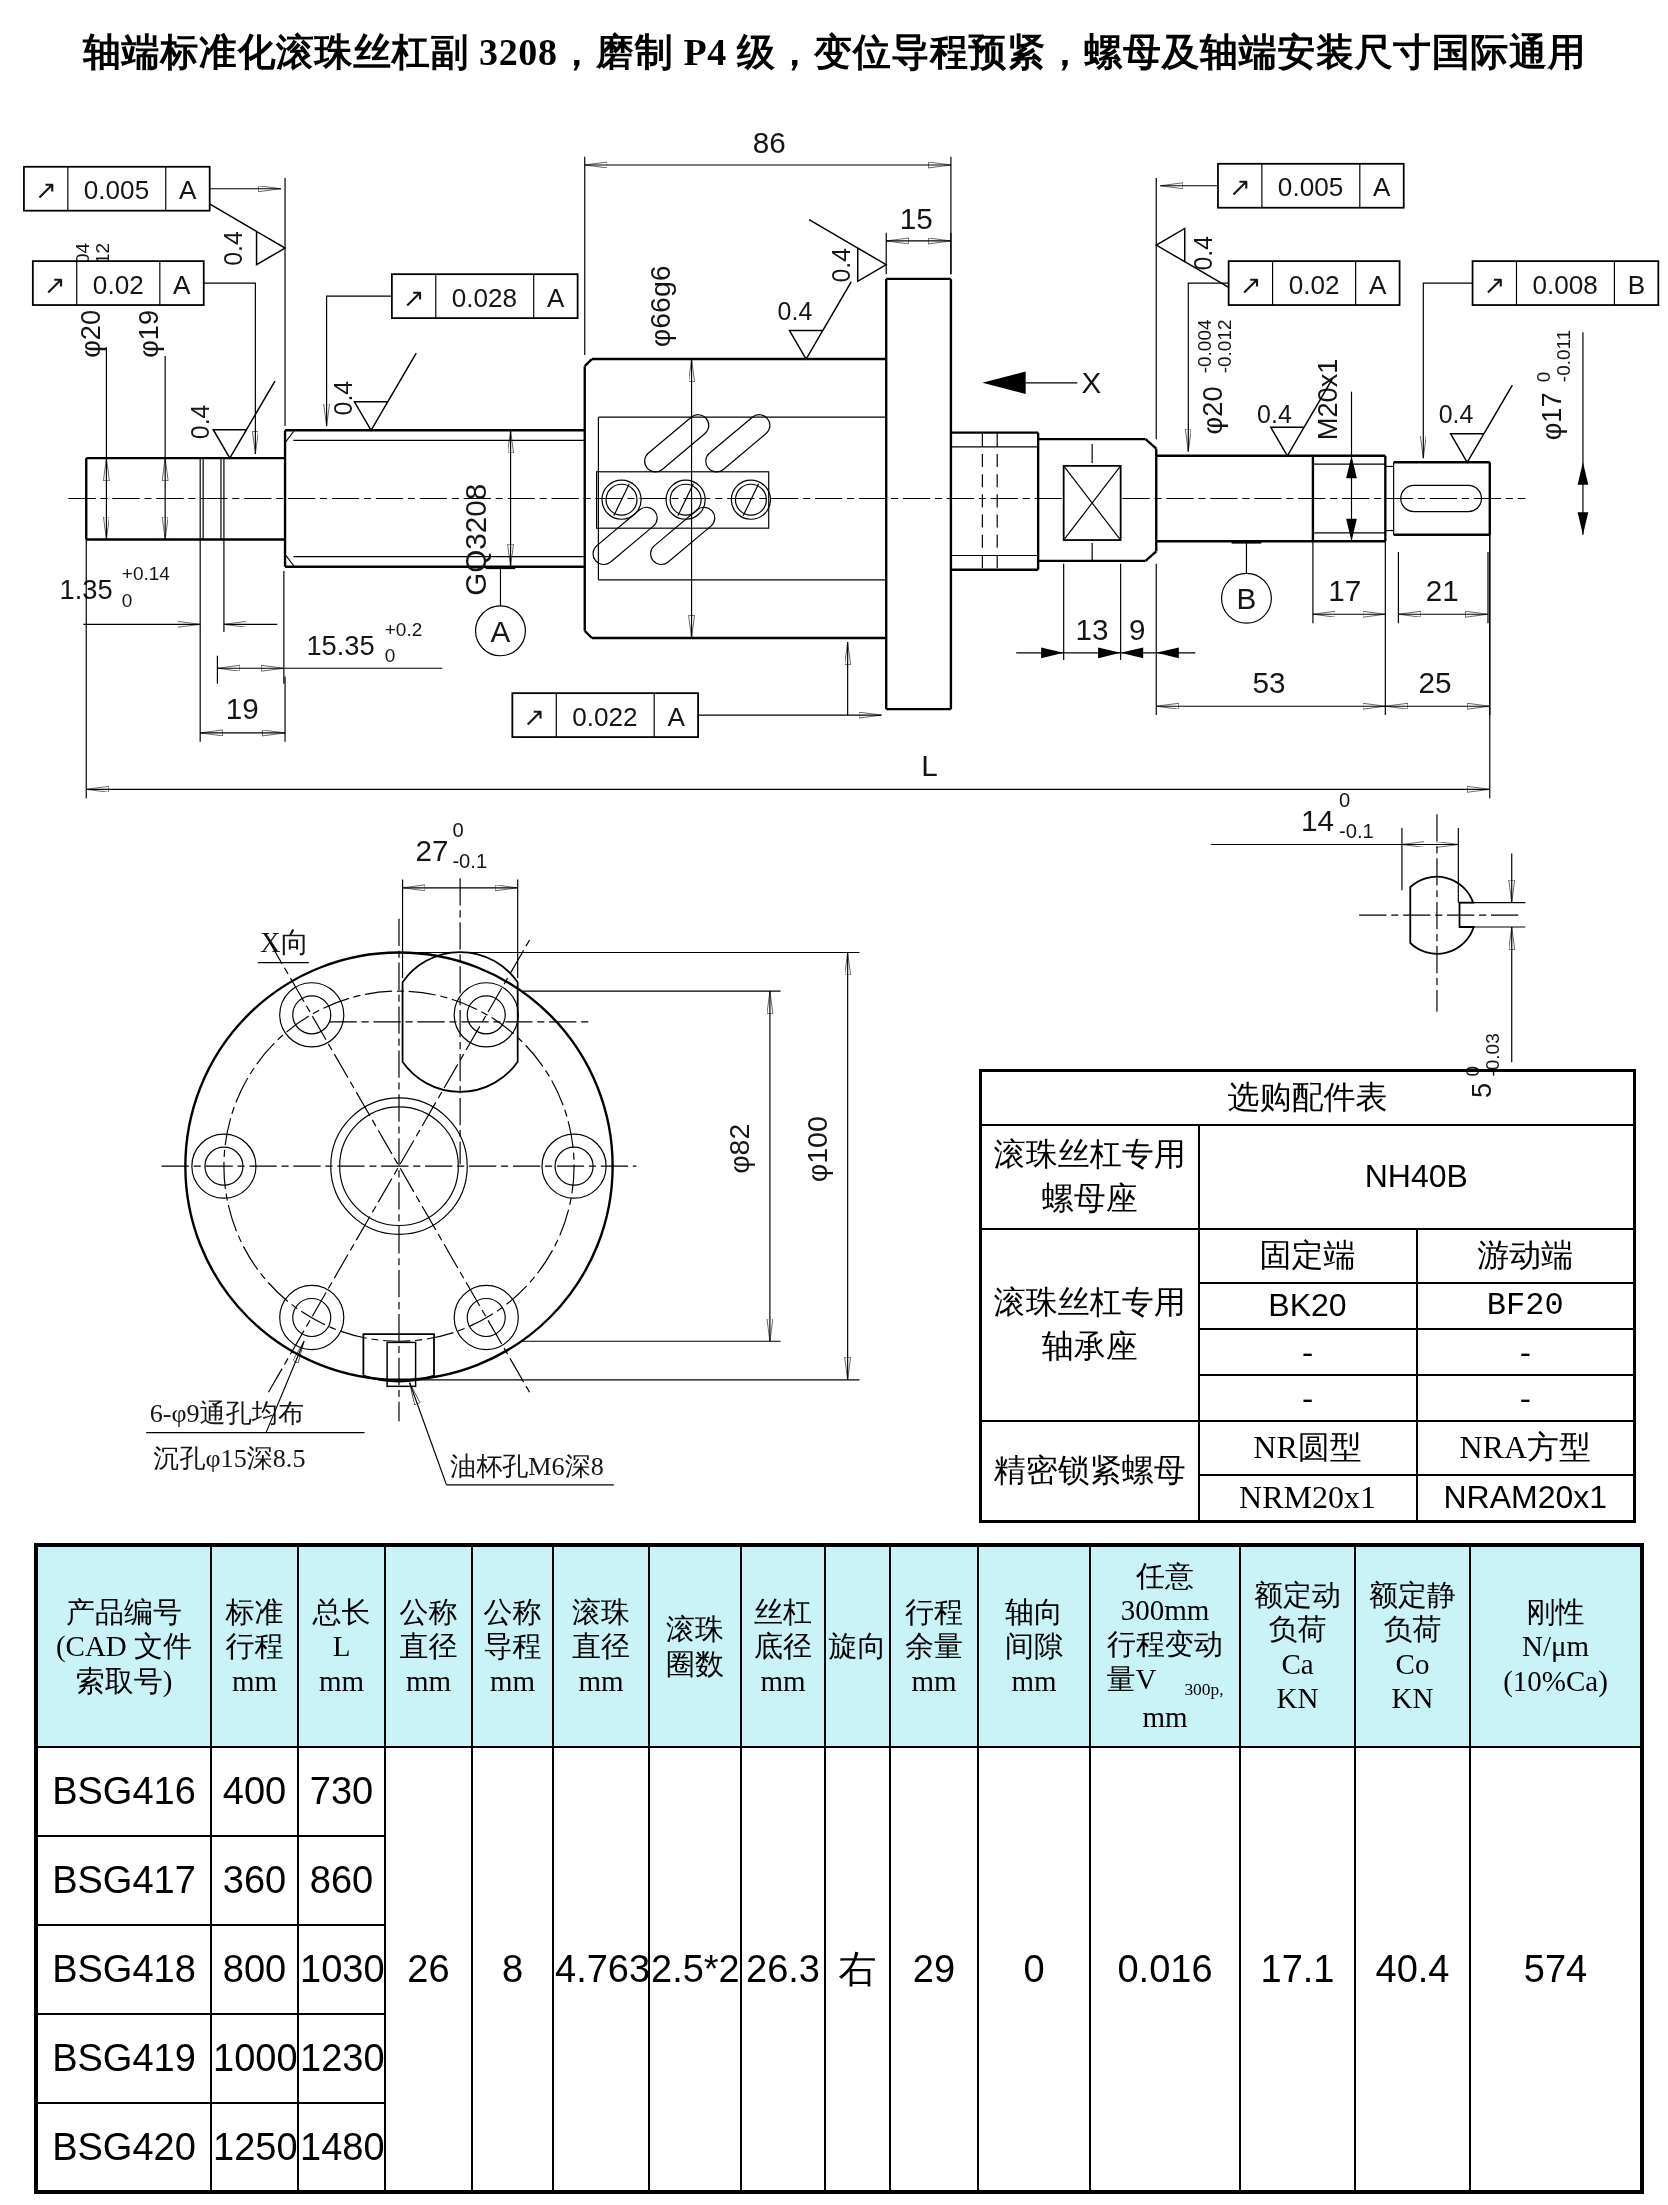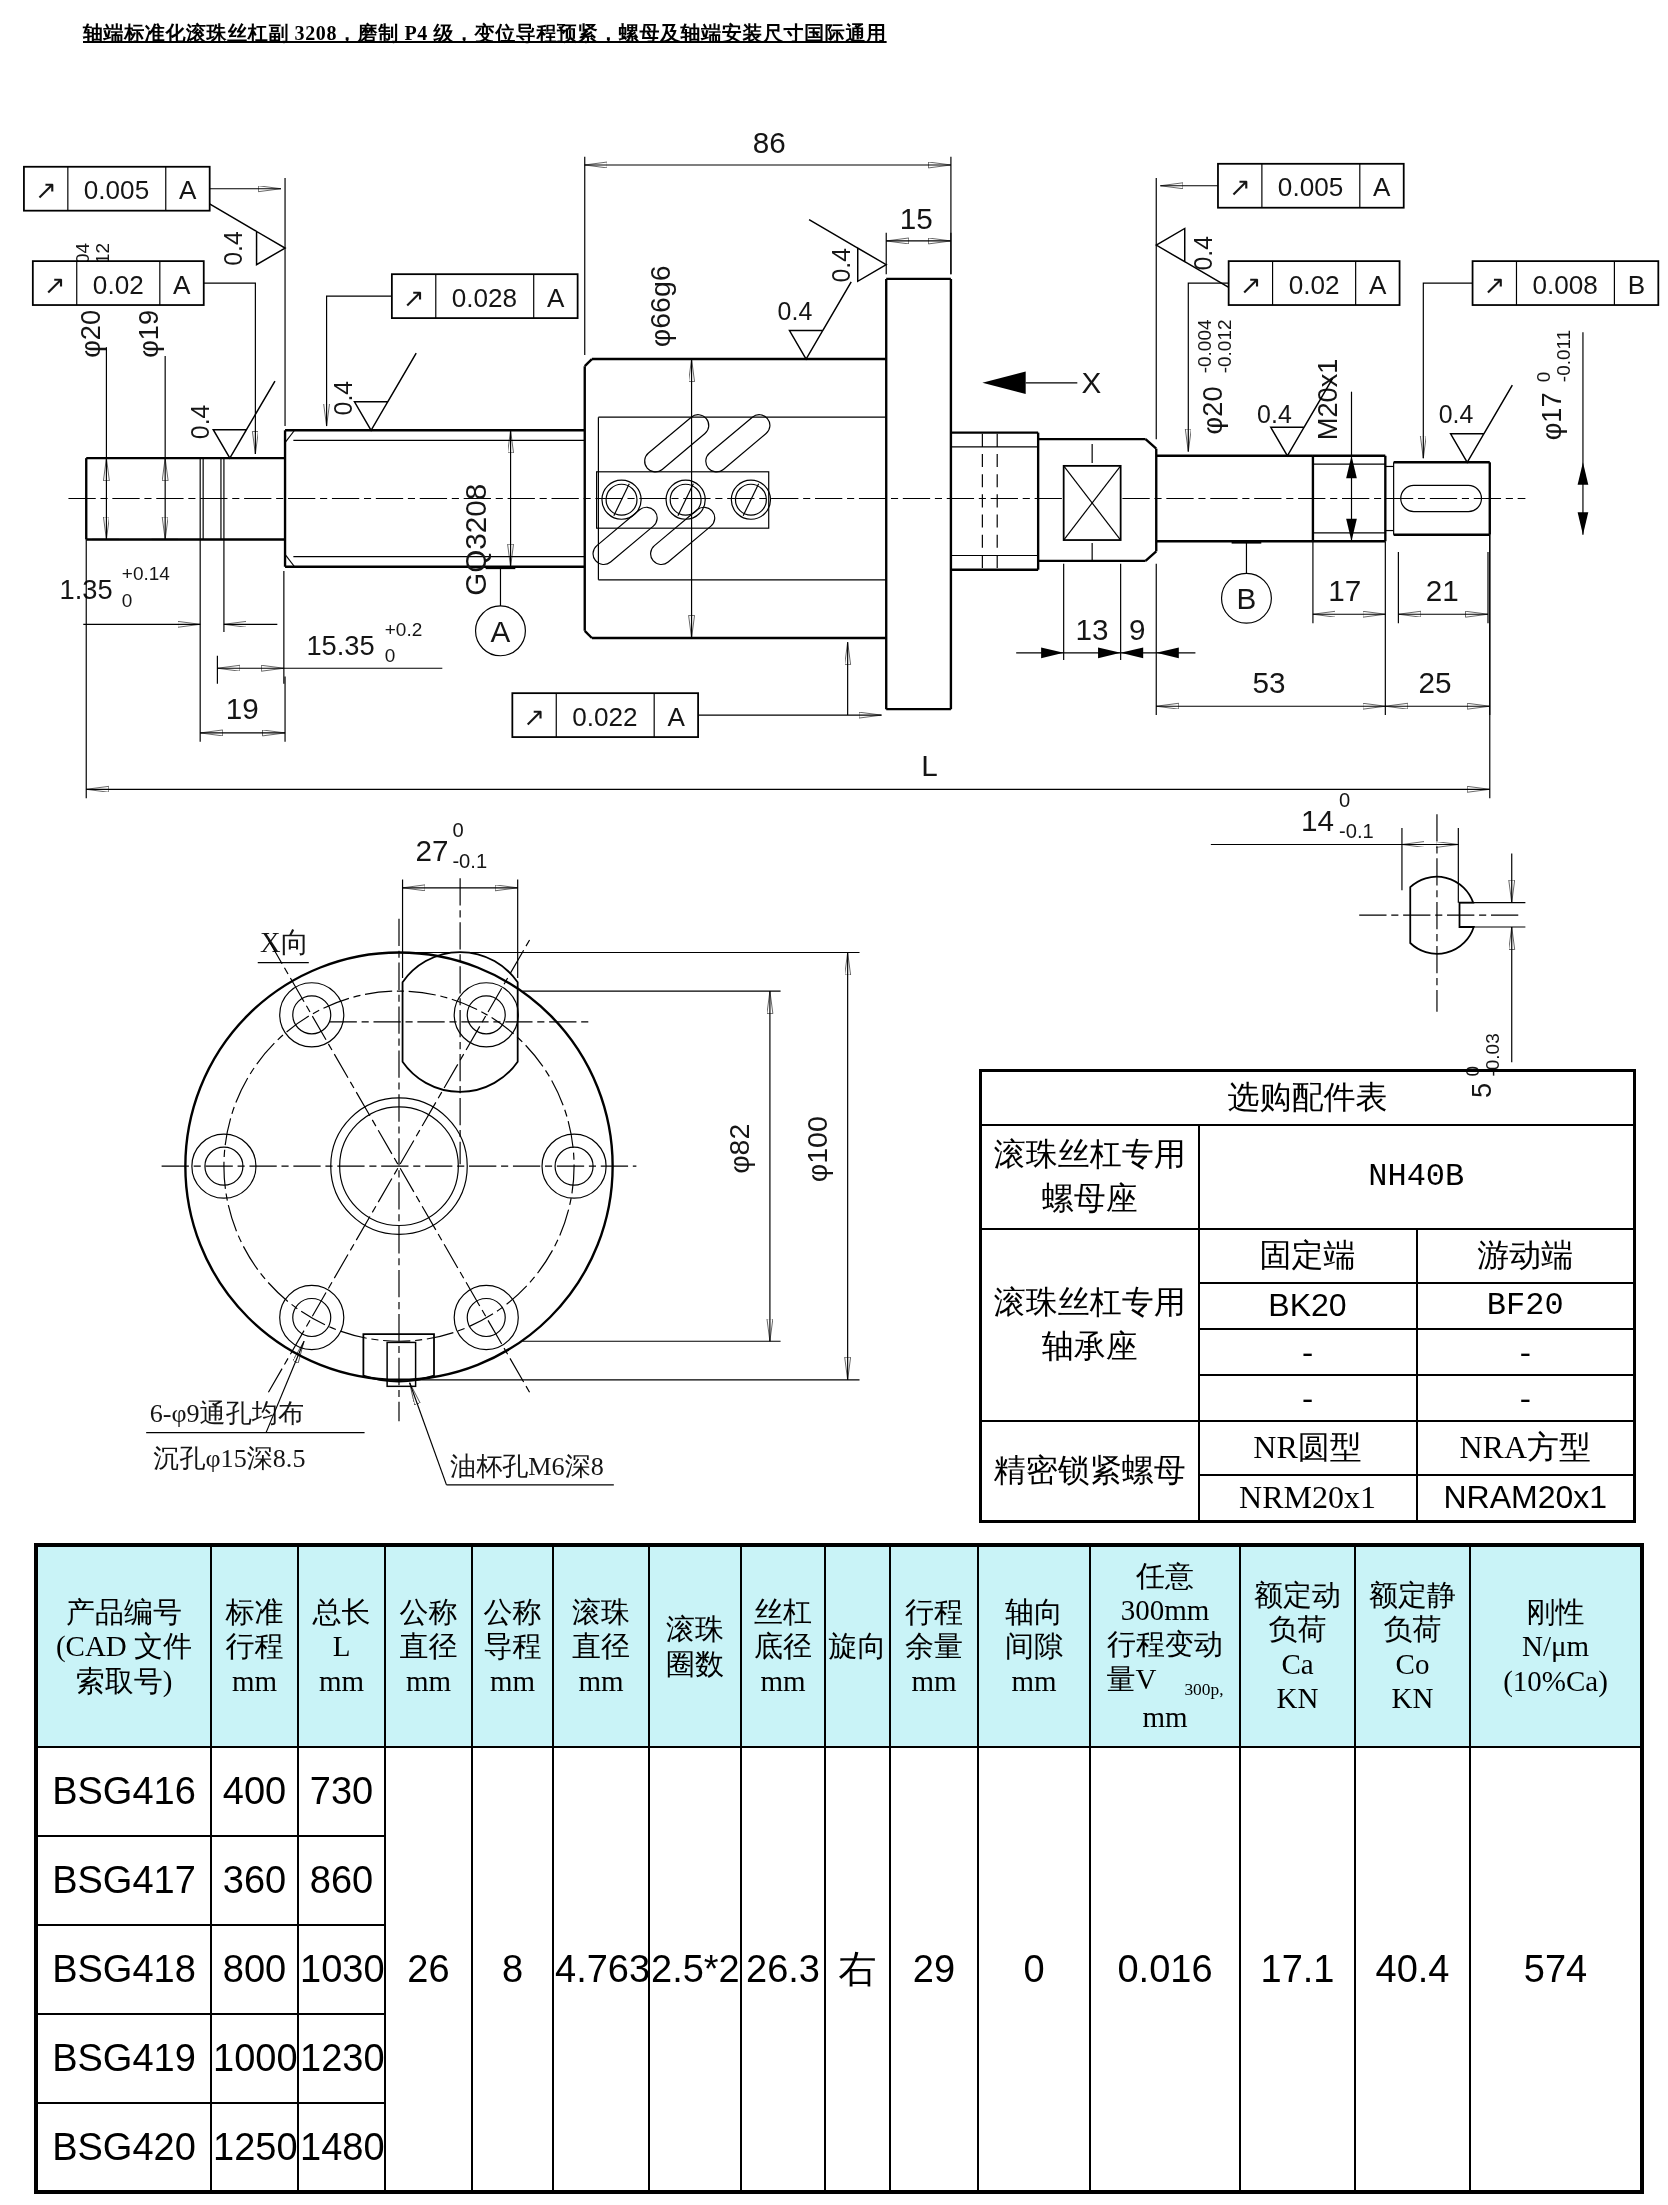--- a/index.html
+++ b/index.html
@@ -1,18 +1,18 @@
 <!DOCTYPE html>
 <html style="font-size:9.5px"><head>
 <meta charset="utf-8">
 <style>
   html,body{margin:0;padding:0;background:#fff;}
   body{width:1668px;height:2205px;position:relative;font-family:"Liberation Sans",sans-serif;color:#000;}
   .abs{position:absolute;}
-  #title{left:83px;top:20px;font-family:"Liberation Serif","DejaVu Serif",serif;font-weight:bold;font-size:20px;letter-spacing:0.6px;text-decoration:underline;}
+  #title{left:83px;top:27px;font-family:"Liberation Serif","DejaVu Serif",serif;font-weight:bold;font-size:38px;letter-spacing:0.6px;}
   svg{position:absolute;left:0;top:0;}
   svg line,svg path,svg rect,svg circle,svg polyline{stroke:#000;fill:none;}
   .ol{stroke-width:4;}
   .ol2{stroke-width:3;fill:#fff;}
   .thin{stroke-width:2;}
   .dim{stroke-width:2;}
   .dim2{stroke-width:2;marker-start:url(#ma);marker-end:url(#ma);}
   .dimE{stroke-width:2;marker-end:url(#ma);}
   .dimS{stroke-width:2;marker-start:url(#ma);}
   .cl{stroke-width:2;stroke-dasharray:46 8 12 8;}
@@ -483,21 +483,21 @@
 </svg>
 
 <div id="acc" class="abs">
 <table>
   <tbody>
         <tr>
           <td colspan="3">选购配件表</td>
         </tr>
   <tr>
     <td style="width:326px">滚珠丝杠专用螺母座</td>
-    <td colspan="2" style="font-family:Liberation Mono, monospace">NH40B</td>
+    <td colspan="2" style="font-family:Liberation Sans, sans-serif">NH40B</td>
   </tr>
   <tr>
     <td rowspan="4">滚珠丝杠专用轴承座</td>
     <td style="width:156px">固定端</td>
     <td style="width:175px">游动端</td>
   </tr>
   <tr>
     <td style="font-family:'Liberation Sans',sans-serif">BK20</td>
     <td style="font-family:Liberation Mono, monospace">BF20</td>
   </tr>

